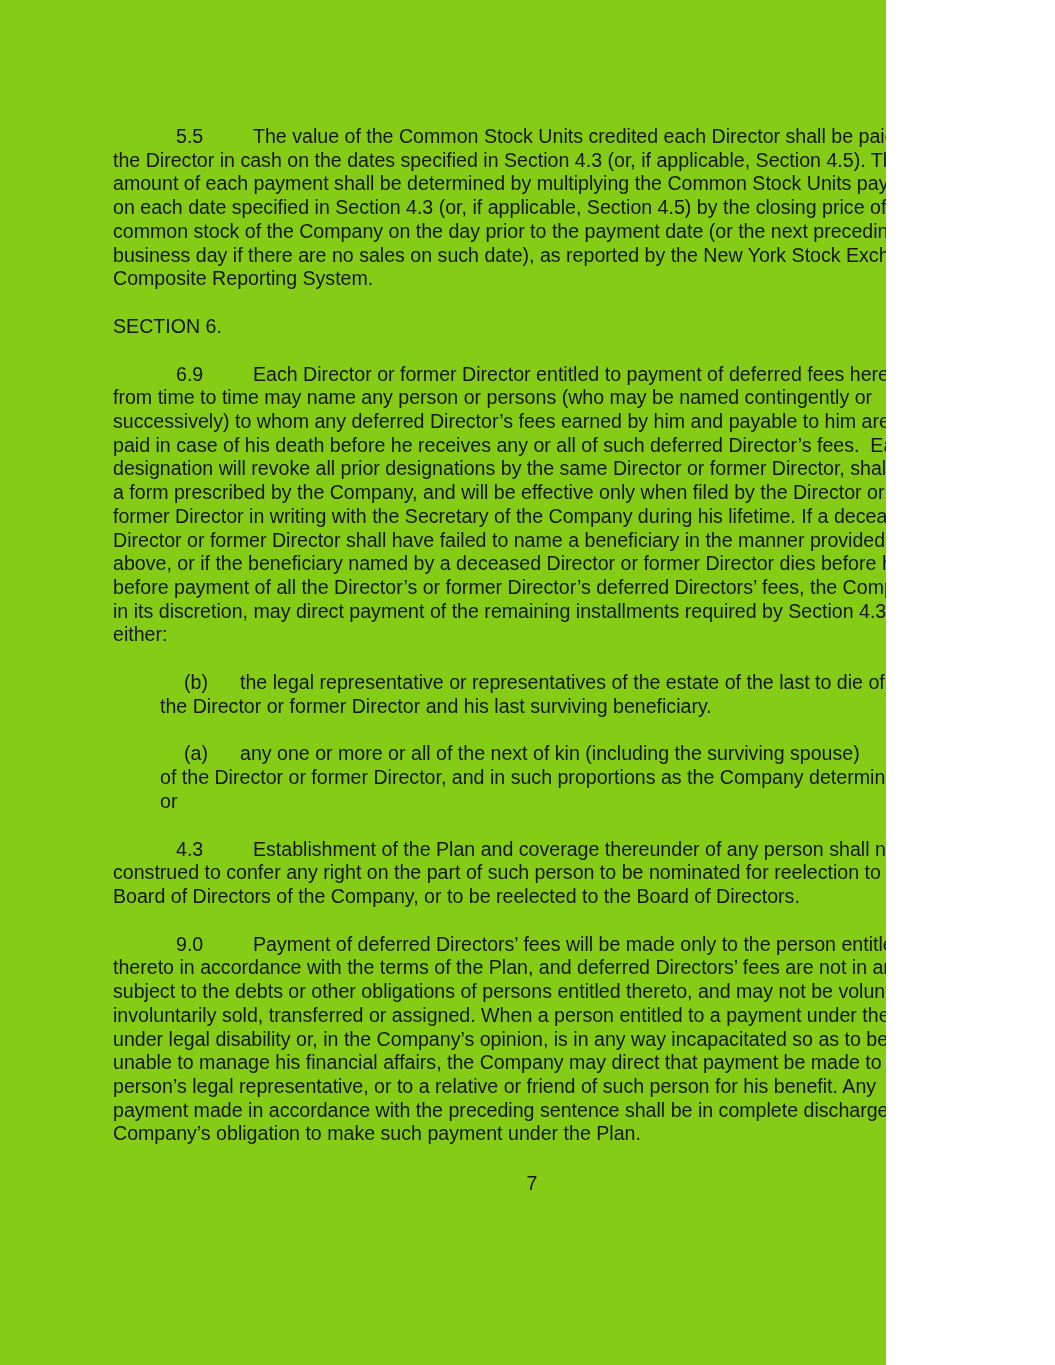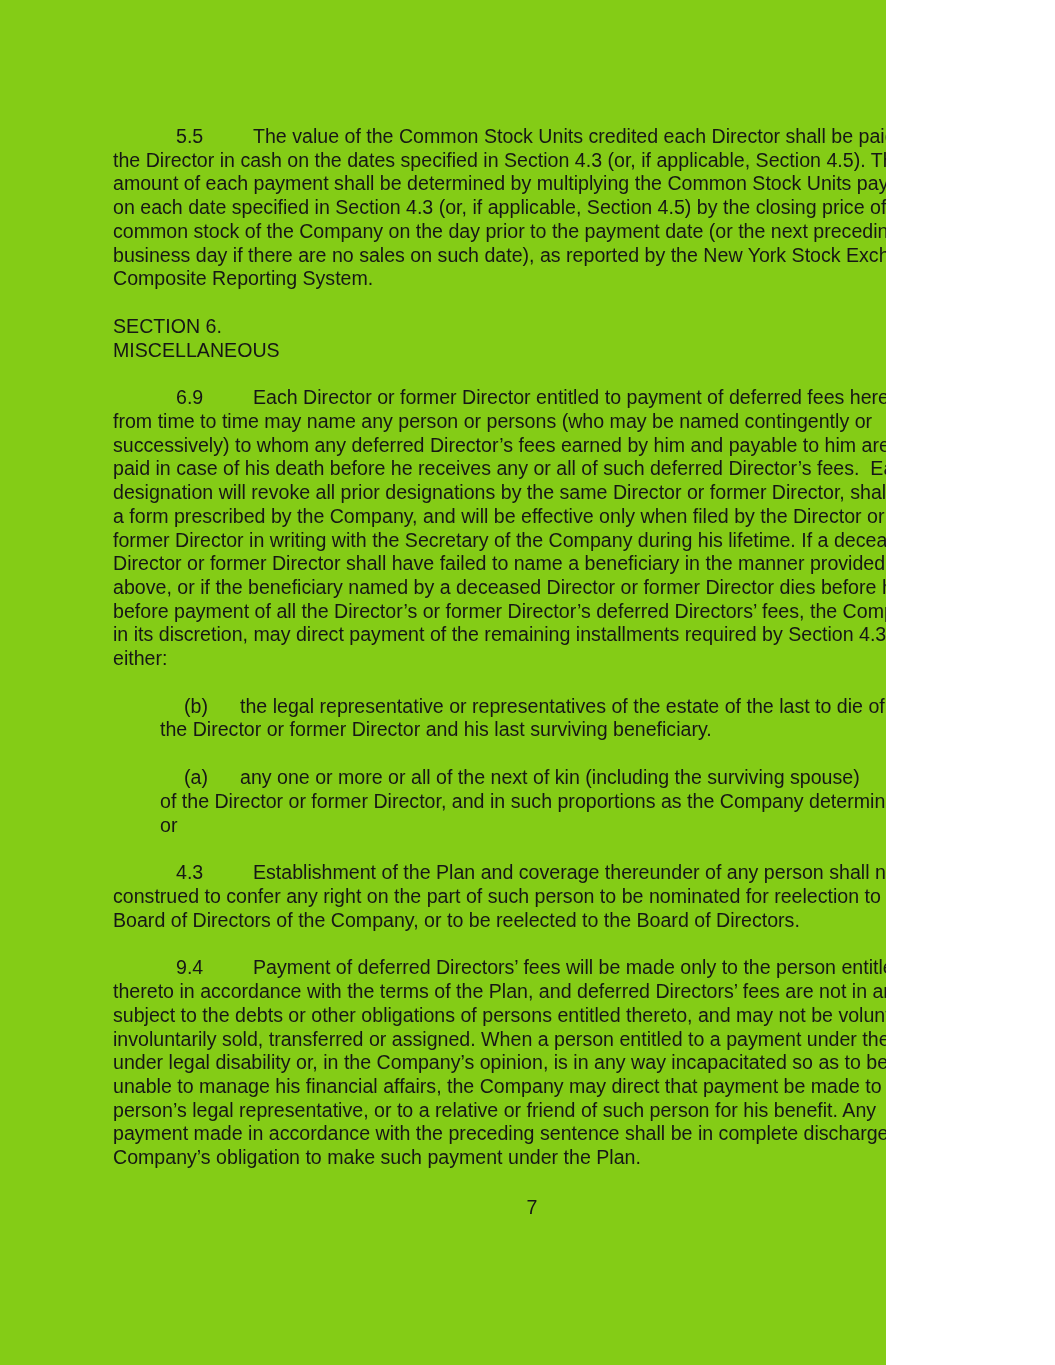--- a/index.html
+++ b/index.html
@@ -63,21 +63,20 @@
 the Director in cash on the dates specified in Section 4.3 (or, if applicable, Section 4.5). The
 amount of each payment shall be determined by multiplying the Common Stock Units payable
 on each date specified in Section 4.3 (or, if applicable, Section 4.5) by the closing price of
 common stock of the Company on the day prior to the payment date (or the next preceding
 business day if there are no sales on such date), as reported by the New York Stock Exchange
 Composite Reporting System.</span>
     </div>
 
     <div class="section-heading">
       <div>SECTION 6.</div>
-      <div>MISCELLANEOUS</div>
     </div>
 
     <div class="para">
       <span class="num">6.9</span><span class="para-text">Each Director or former Director entitled to payment of deferred fees hereunder
 from time to time may name any person or persons (who may be named contingently or
 successively) to whom any deferred Director’s fees earned by him and payable to him are to be
 paid in case of his death before he receives any or all of such deferred Director’s fees.  Each
 designation will revoke all prior designations by the same Director or former Director, shall be in
 a form prescribed by the Company, and will be effective only when filed by the Director or
 former Director in writing with the Secretary of the Company during his lifetime. If a deceased
@@ -100,21 +99,21 @@
     </div>
 
 
     <div class="para">
       <span class="num">4.3</span><span class="para-text">Establishment of the Plan and coverage thereunder of any person shall not be
 construed to confer any right on the part of such person to be nominated for reelection to the
 Board of Directors of the Company, or to be reelected to the Board of Directors.</span>
     </div>
 
     <div class="para">
-      <span class="num">9.4</span><span class="para-text">Payment of deferred Directors’ fees will be made only to the person entitled
+      <span class="num">9.0</span><span class="para-text">Payment of deferred Directors’ fees will be made only to the person entitled
 thereto in accordance with the terms of the Plan, and deferred Directors’ fees are not in any way
 subject to the debts or other obligations of persons entitled thereto, and may not be voluntarily or
 involuntarily sold, transferred or assigned. When a person entitled to a payment under the Plan is
 under legal disability or, in the Company’s opinion, is in any way incapacitated so as to be
 unable to manage his financial affairs, the Company may direct that payment be made to such
 person’s legal representative, or to a relative or friend of such person for his benefit. Any
 payment made in accordance with the preceding sentence shall be in complete discharge of the
 Company’s obligation to make such payment under the Plan.</span>
     </div>
 

